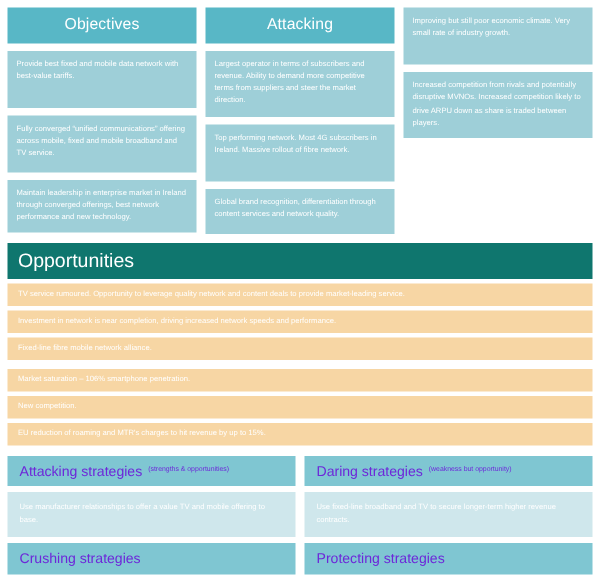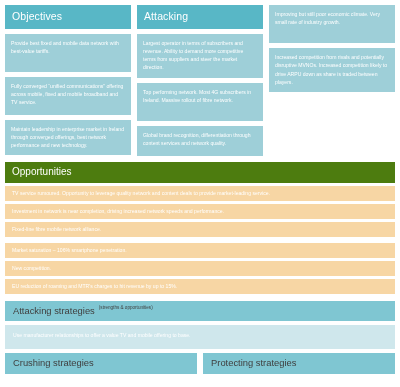--- a/index.html
+++ b/index.html
@@ -35,20 +35,21 @@
     gap: 5px;
     min-width: 0;
   }
   .hdr {
     background: #58b7c6;
     color: #ffffff;
     font-size: 10.5px;
     line-height: 1;
     padding: 6px 7px 7px 7px;
     letter-spacing: 0.1px;
+    text-align: center;
   }
   .cell {
     background: #9ecfd8;
     color: #ffffff;
     font-size: 5.1px;
     line-height: 1.62;
     padding: 5px 6px 6px 6px;
     min-height: 18px;
     box-sizing: border-box;
   }
@@ -58,23 +59,23 @@
   .cell p { margin: 0; }
 
   
   .band {
     margin-top: 6px;
     display: flex;
     flex-direction: column;
     gap: 3px;
   }
   .band-hdr {
-    background: #4d7c0f;
-    color: #ffffff;
-    font-size: 10px;
+    background: #0f766e;
+    color: #ffffff;
+    font-size: 13px;
     line-height: 1;
     padding: 5px 7px 6px 7px;
   }
   .band-row {
     background: #f7d6a4;
     color: #ffffff;
     font-size: 5.1px;
     line-height: 1;
     padding: 5px 7px 5px 7px;
   }
@@ -92,25 +93,25 @@
   }
   .strat-cell {
     flex: 1 1 0;
     display: flex;
     flex-direction: column;
     gap: 4px;
     min-width: 0;
   }
   .strat-hdr {
     background: #7fc6d2;
-    color: #404040;
+    color: #6d28d9;
     padding: 5px 4px 6px 8px;
     line-height: 1;
     display: flex;
-    align-items: flex-start;
+    align-items: center;
     gap: 4px;
   }
   .strat-hdr .t {
     font-size: 9.4px;
   }
   .strat-hdr .sub {
     font-size: 4.6px;
   }
   .strat-body {
     background: #cfe7ec;
@@ -185,20 +186,29 @@
     <div class="strat-row">
       <div class="strat-cell">
         <div class="strat-hdr">
           <span class="t">Attacking strategies</span>
           <span class="sub">(strengths &amp; opportunities)</span>
         </div>
         <div class="strat-body">
             <p>Use manufacturer relationships to offer a value TV and mobile offering to base.</p>
           </div>
       </div>
+      <div class="strat-cell">
+        <div class="strat-hdr">
+          <span class="t">Daring strategies</span>
+          <span class="sub">(weakness but opportunity)</span>
+        </div>
+        <div class="strat-body">
+            <p>Use fixed-line broadband and TV to secure longer-term higher revenue contracts.</p>
+          </div>
+      </div>
     </div>
 
     <div class="strat-row">
       <div class="strat-cell">
         <div class="strat-hdr">
           <span class="t">Crushing strategies</span>
 
         </div>
 
       </div>

